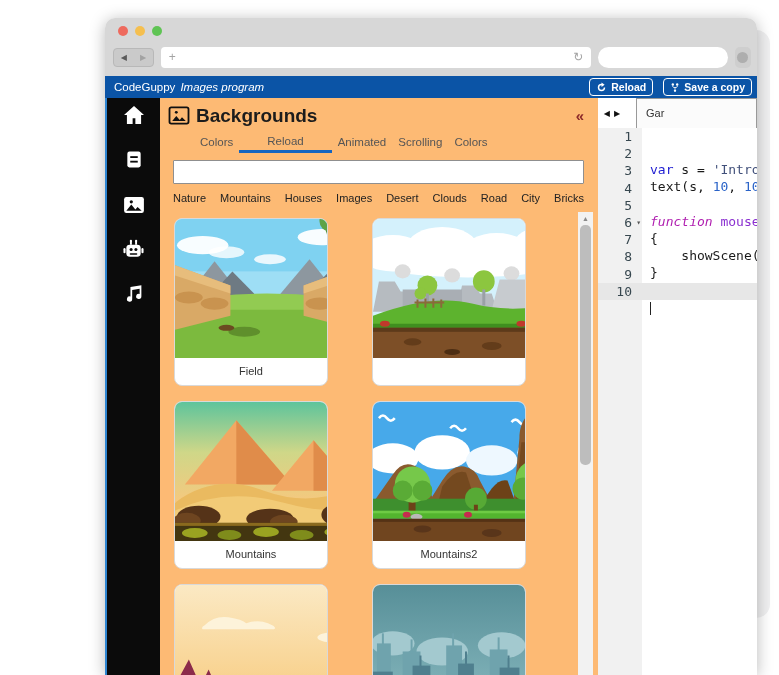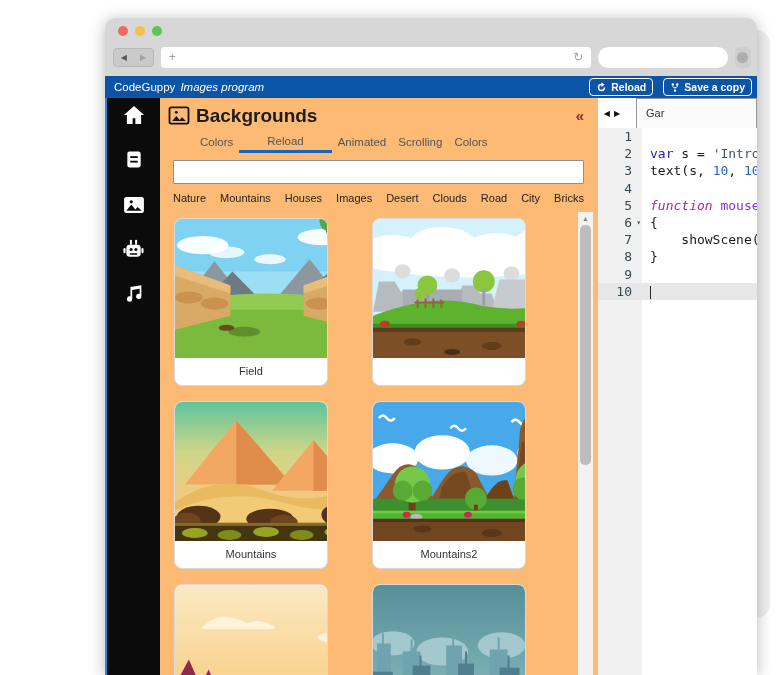--- a/index.html
+++ b/index.html
@@ -76,21 +76,21 @@
   .etab { font-size:11px; color:#333; padding:8px 0 0 9px; overflow:hidden; white-space:nowrap; }
   .etab.active { width:101px; background:#fff; border-top:3px solid #111;
                  border-left:1px solid #555; border-right:1px solid #555; }
   .etab.idle { margin-left:10px; flex:1; background:#fbfbfb; border:1px solid #999; border-bottom:none; }
   .ecode { font-family:"DejaVu Sans Mono", monospace; font-size:13px; height:547px;
            background:linear-gradient(90deg,#f1f1f1 44px,#fff 44px); }
   .eline { display:flex; height:17.2px; line-height:17.2px; }
   .eline.active { background:#e7e7e7; }
   .gut { width:44px; flex:none; text-align:right; padding-right:10px; color:#37474f; position:relative; }
   .fold { position:absolute; right:1px; top:0; font-size:8px; color:#555; }
-  .src { padding-left:8px; white-space:pre; color:#1a1a1a; }
+  .src { padding-left:8px; white-space:pre; color:#1a1a1a;margin-top:16px; }
   .cursor { display:inline-block; width:1px; height:13px; background:#222; vertical-align:middle; }
 </style>
 </head>
 <body>
 
 <div class="stage">
   <div class="backdrop"></div>
   <div class="window">
 
     <div class="titlebar">

